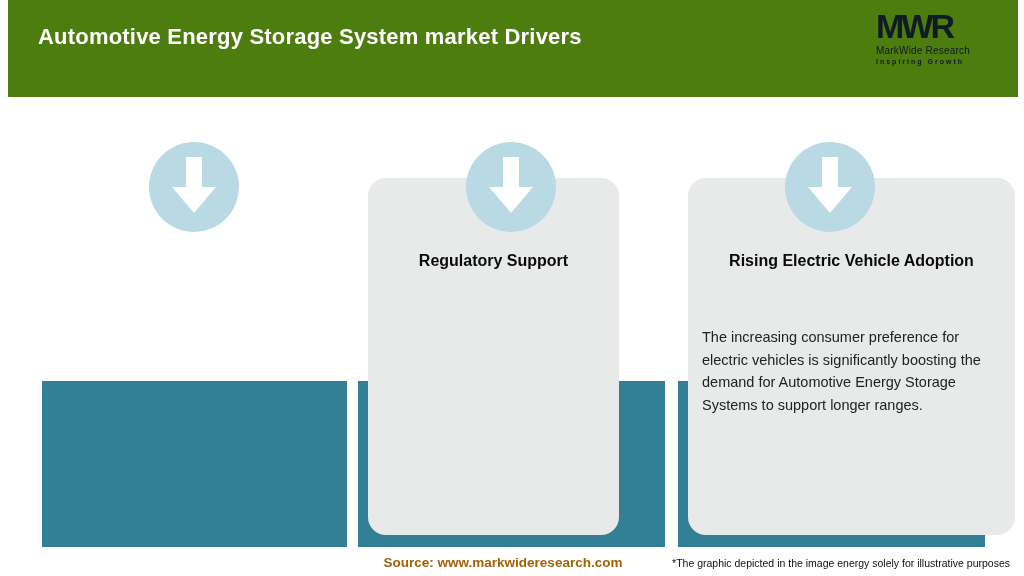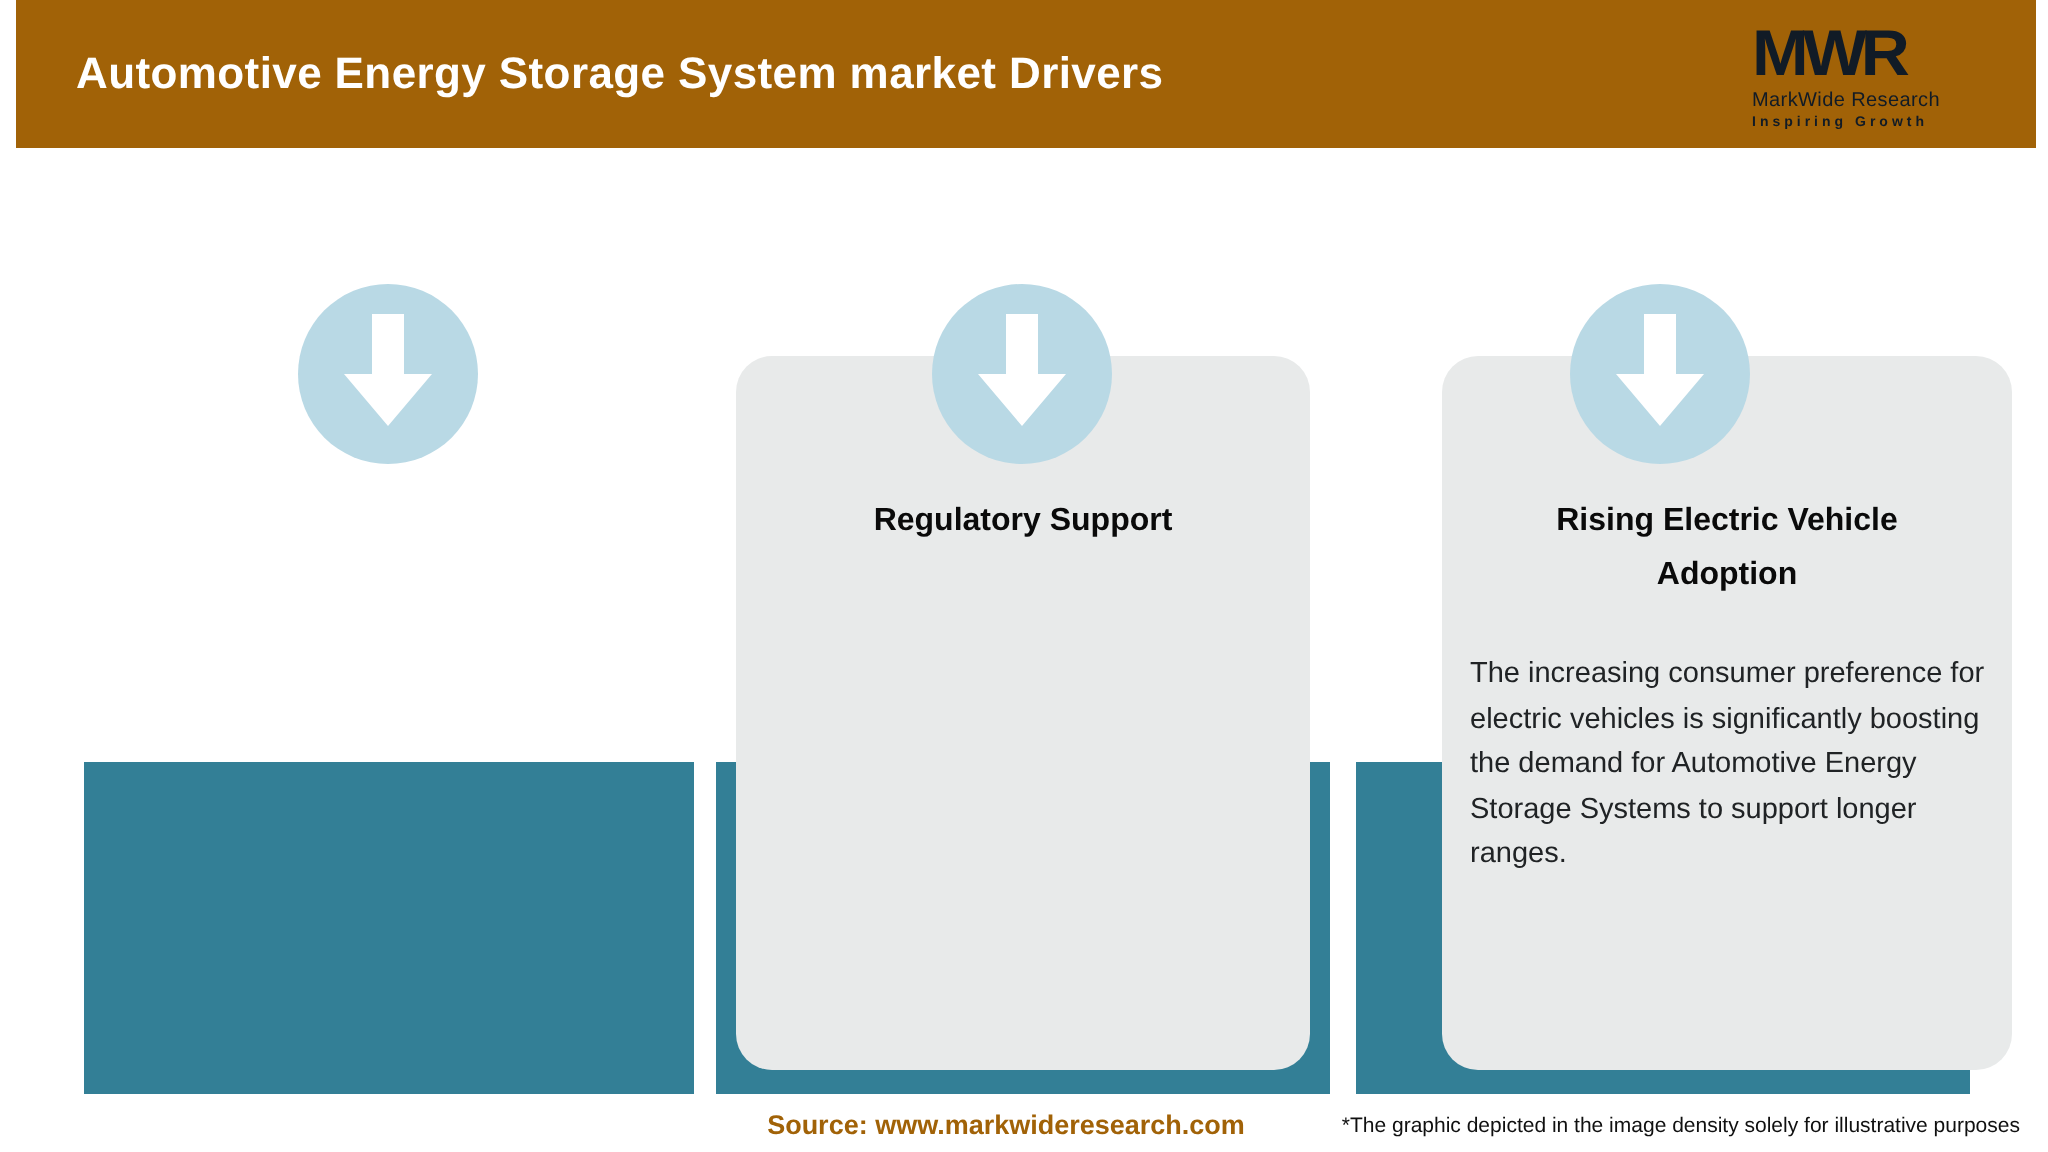--- a/index.html
+++ b/index.html
@@ -10,22 +10,22 @@
     width: 1024px;
     height: 576px;
     background: #ffffff;
     overflow: hidden;
   }
 
   
   .header {
     position: absolute;
     left: 8px; right: 6px; top: 0;
-    height: 74px;
-    background: #a16207;
+    height: 97px;
+    background: #4d7c0f;
     display: flex;
     align-items: center;
   }
   .header-title {
     position: absolute;
     left: 30px; top: 24px;
     color: #ffffff;
     font-size: 22px;
     font-weight: bold;
     letter-spacing: 0.2px;
@@ -70,22 +70,22 @@
 
   
   .card {
     position: absolute;
     top: 178px;
     height: 357px;
     background: #E8EAEA;
     border-radius: 18px;
   }
   .card-1 { left: 52px;  width: 285px; }
-  .card-2 { left: 368px; width: 287px; }
-  .card-3 { left: 721px; width: 285px; }
+  .card-2 { left: 368px; width: 251px; }
+  .card-3 { left: 688px; width: 327px; }
   .card-title {
     position: absolute;
     top: 69px;
     left: 25px; right: 25px;
     text-align: center;
     font-size: 16px;
     font-weight: bold;
     color: #0A0A0A;
     line-height: 27px;
   }
@@ -170,15 +170,15 @@
       <polygon points="22,2 38,2 38,32 52,32 30,58 8,32 22,32" fill="#FFFFFF"></polygon>
     </svg>
   </div>
   <div class="icon-circle circle-3">
     <svg width="60" height="64" viewBox="0 0 60 64">
       <polygon points="22,2 38,2 38,32 52,32 30,58 8,32 22,32" fill="#FFFFFF"></polygon>
     </svg>
   </div>
 
   <div class="source">Source: www.markwideresearch.com</div>
-  <div class="disclaimer">*The graphic depicted in the image density solely for illustrative purposes</div>
+  <div class="disclaimer">*The graphic depicted in the image energy solely for illustrative purposes</div>
 
 </div>
 
 </body></html>

